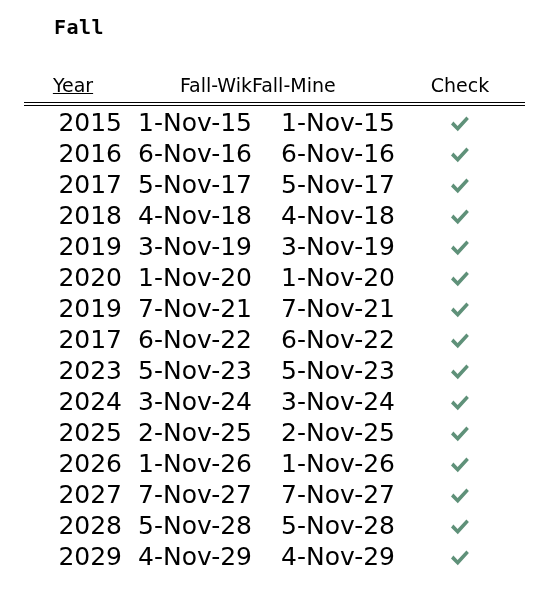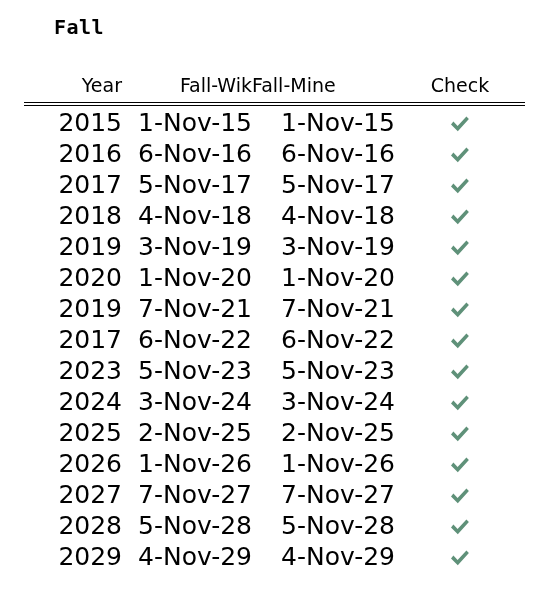--- a/index.html
+++ b/index.html
@@ -51,21 +51,21 @@
   table.data-table thead th {
     font-weight: normal;
     font-size: 19px;
     line-height: 26px;
     padding: 0 0 3px 0;
     color: #000000;
     border: none;
     vertical-align: bottom;
   }
 
-  th.h-year  { text-align: right; padding-right: 0px; }
+  th.h-year  { text-align: center; padding-right: 0px; text-decoration: underline; }
   th.h-wik   { text-align: right; padding-right: 8px; }
   th.h-mine  { text-align: left; padding-right: 22px; }
   th.h-check { text-align: center; padding-right: 22px; }
 
   
   tr.rule-row td {
     padding: 0;
     height: 6px;
     line-height: 0;
     font-size: 0;

